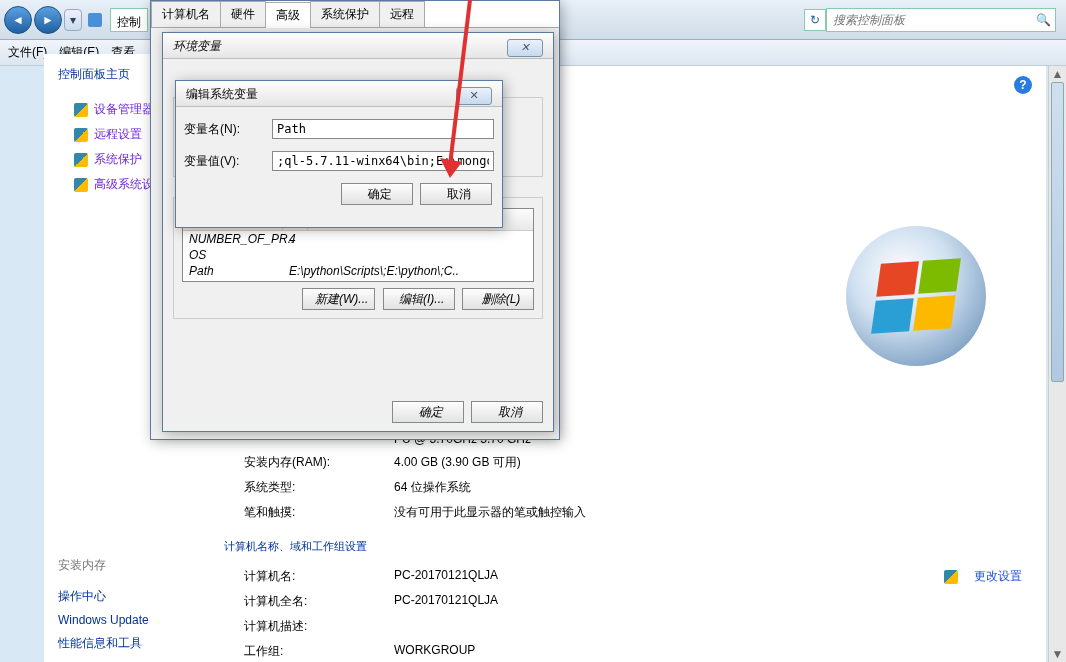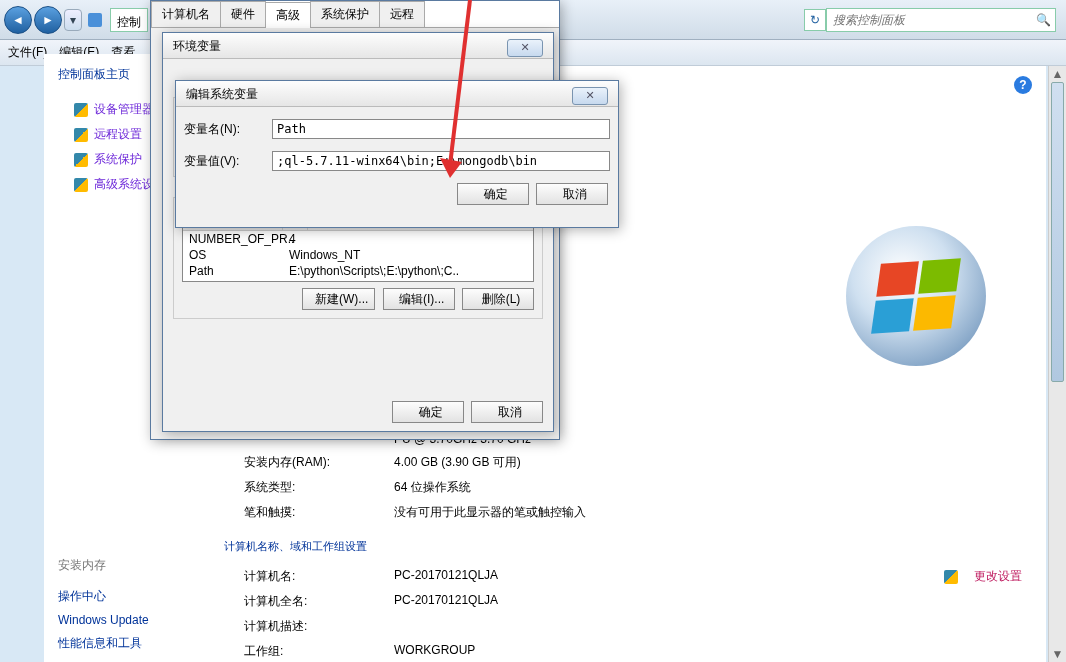--- a/index.html
+++ b/index.html
@@ -29,21 +29,21 @@
 .sidebar .subhdr { color:#777; margin-top:360px; margin-bottom:10px; }
 .sidebar .plain { display:block; padding:4px 0; color:#003399; }
 
 
 .main { position:absolute; top:66px; left:200px; right:20px; bottom:0; background:#fff; overflow:hidden; }
 .main .section { padding:10px 24px; }
 .main .sectitle { color:#003399; font-size:11px; margin:14px 0 10px; }
 .main .row { display:flex; padding:4px 0 4px 20px; }
 .main .row .lbl { width:150px; }
 .main .row .val { flex:1; }
-.main .row .chg { color:#be185d; display:flex; align-items:center; gap:16px;justify-content:space-between; }
+.main .row .chg { color:#1d4ed8; display:flex; align-items:center; gap:16px;justify-content:space-between; }
 .help-icon { position:absolute; top:10px; right:14px; width:18px; height:18px; border-radius:9px; background:#2a7be0; color:#fff; text-align:center; line-height:18px; font-weight:bold; }
 .scrollbar { position:absolute; top:66px; right:0; width:18px; bottom:0; background:#e8e8e8; border-left:1px solid #ccc; }
 .scrollbar .thumb { position:absolute; top:16px; left:2px; right:2px; height:300px; background:linear-gradient(#d0dff0,#b0c8e0); border:1px solid #8aa; border-radius:2px; }
 .scrollbar .arr { position:absolute; left:0; right:0; height:16px; text-align:center; line-height:16px; color:#666; background:#e8e8e8; }
 
 
 .winlogo { position:absolute; top:160px; right:60px; width:140px; height:140px; }
 .winlogo .orb { width:140px; height:140px; border-radius:70px; background:radial-gradient(circle at 40% 35%,#fff,#cfe0f0 40%,#6a90b8 90%); display:flex; align-items:center; justify-content:center; }
 .winlogo .flag { width:80px; height:70px; display:grid; grid-template:1fr 1fr/1fr 1fr; gap:4px; transform:skew(-8deg,-4deg); }
 .winlogo .flag div:nth-child(1){ background:#e74625; }
@@ -65,22 +65,22 @@
 .btnrow .btn { margin-left:4px;padding-left:12px; }
 .listbox { border:1px solid #888; background:#fff; height:74px; overflow:hidden; }
 .listhead { display:flex; background:linear-gradient(#fdfdfd,#e8e8e8); border-bottom:1px solid #ccc; }
 .listhead div { padding:2px 6px; border-right:1px solid #ccc; }
 .listhead div:first-child { width:100px; }
 .listrow { display:flex; padding:1px 0; font-family:SimSun,monospace; }
 .listrow div:first-child { width:100px; padding-left:6px; }
 .listrow div:last-child { padding-left:6px; flex:1; white-space:nowrap; overflow:hidden; }
 .xbtn { position:absolute; top:6px; right:10px; width:36px; height:18px; border:1px solid #7a94b0; background:linear-gradient(#eaf2fb,#c7d9ee); border-radius:3px; text-align:center; line-height:15px; color:#556; font-size:11px; }
 
-.dlg-envvars { top:32px; left:162px; width:392px; height:400px; z-index:2; }
-.dlg-editvar { top:80px; left:175px; width:444px; height:148px; z-index:3; }
+.dlg-envvars { top:32px; left:162px; width:392px; height:400px; z-index:2;font-style:italic; }
+.dlg-editvar { top:80px; left:175px; width:328px; height:148px; z-index:3; }
 .dlg-title { height:26px; line-height:26px; padding-left:10px; background:linear-gradient(#fdfdfd,#e6e6e6); border-bottom:1px solid #bbb; position:relative; }
 .formrow { display:flex; align-items:center; margin:12px 8px; }
 .formrow label { width:88px; }
 .formrow input { flex:1; border:1px solid #888; height:20px; padding:0 4px; font-family:SimSun,monospace; }
 
 
 .arrow { position:absolute; top:0; left:380px; z-index:10; pointer-events:none; }
 </style>
 </head>
 <body>
@@ -219,21 +219,20 @@
         <div class="listhead">
           <div>变量</div>
           <div>值</div>
         </div>
         <div class="listrow">
             <div>NUMBER_OF_PR..</div>
             <div>4</div>
           </div>
         <div class="listrow">
             <div>OS</div>
-            <div>Windows_NT</div>
           </div>
         <div class="listrow">
             <div>Path</div>
             <div>E:\python\Scripts\;E:\python\;C..</div>
           </div>
         <div class="listrow">
             <div>PATHEXT</div>
             <div>.COM;.EXE;.BAT;.CMD;.VBS;.VBE;..</div>
           </div>
       </div>

